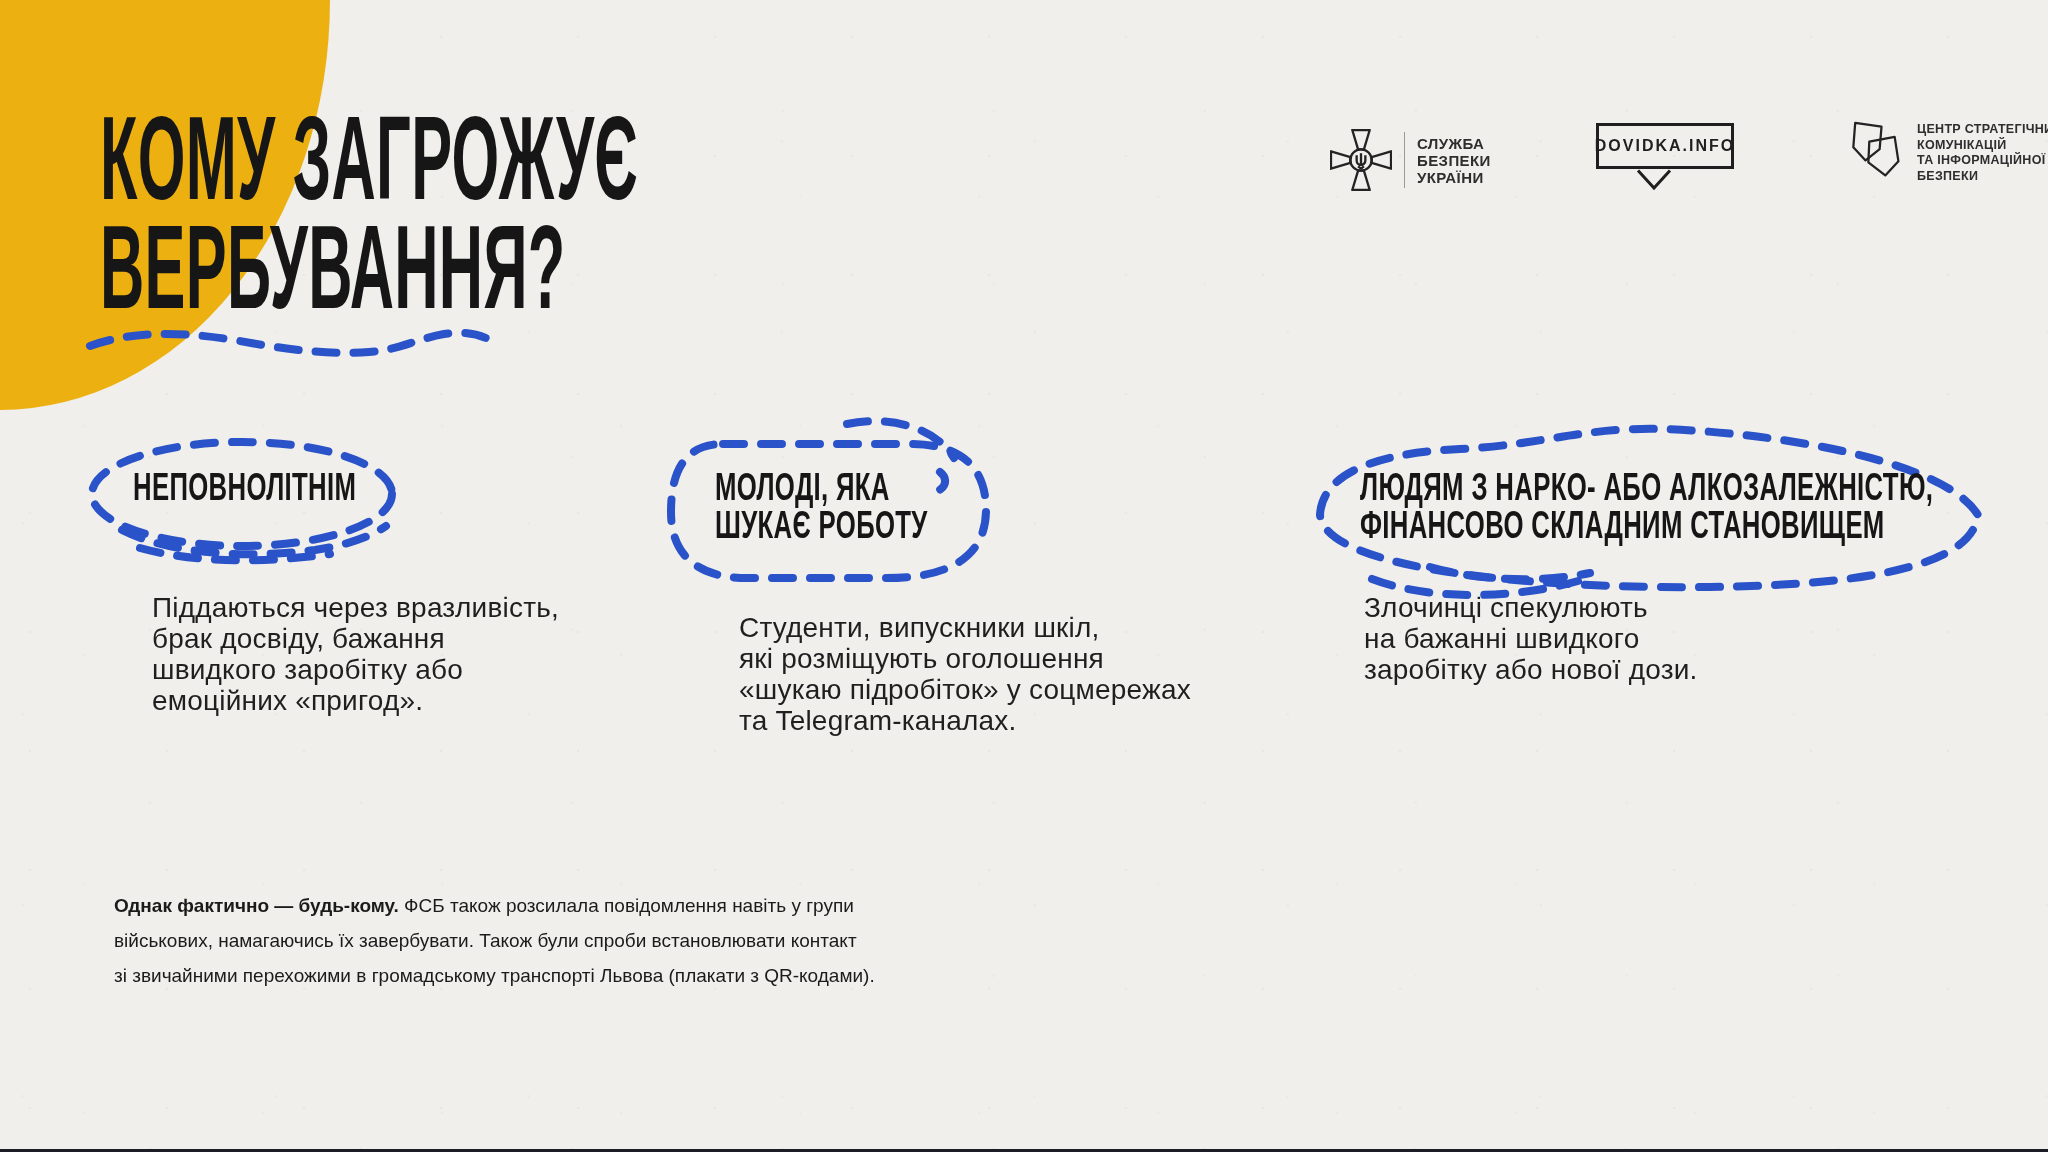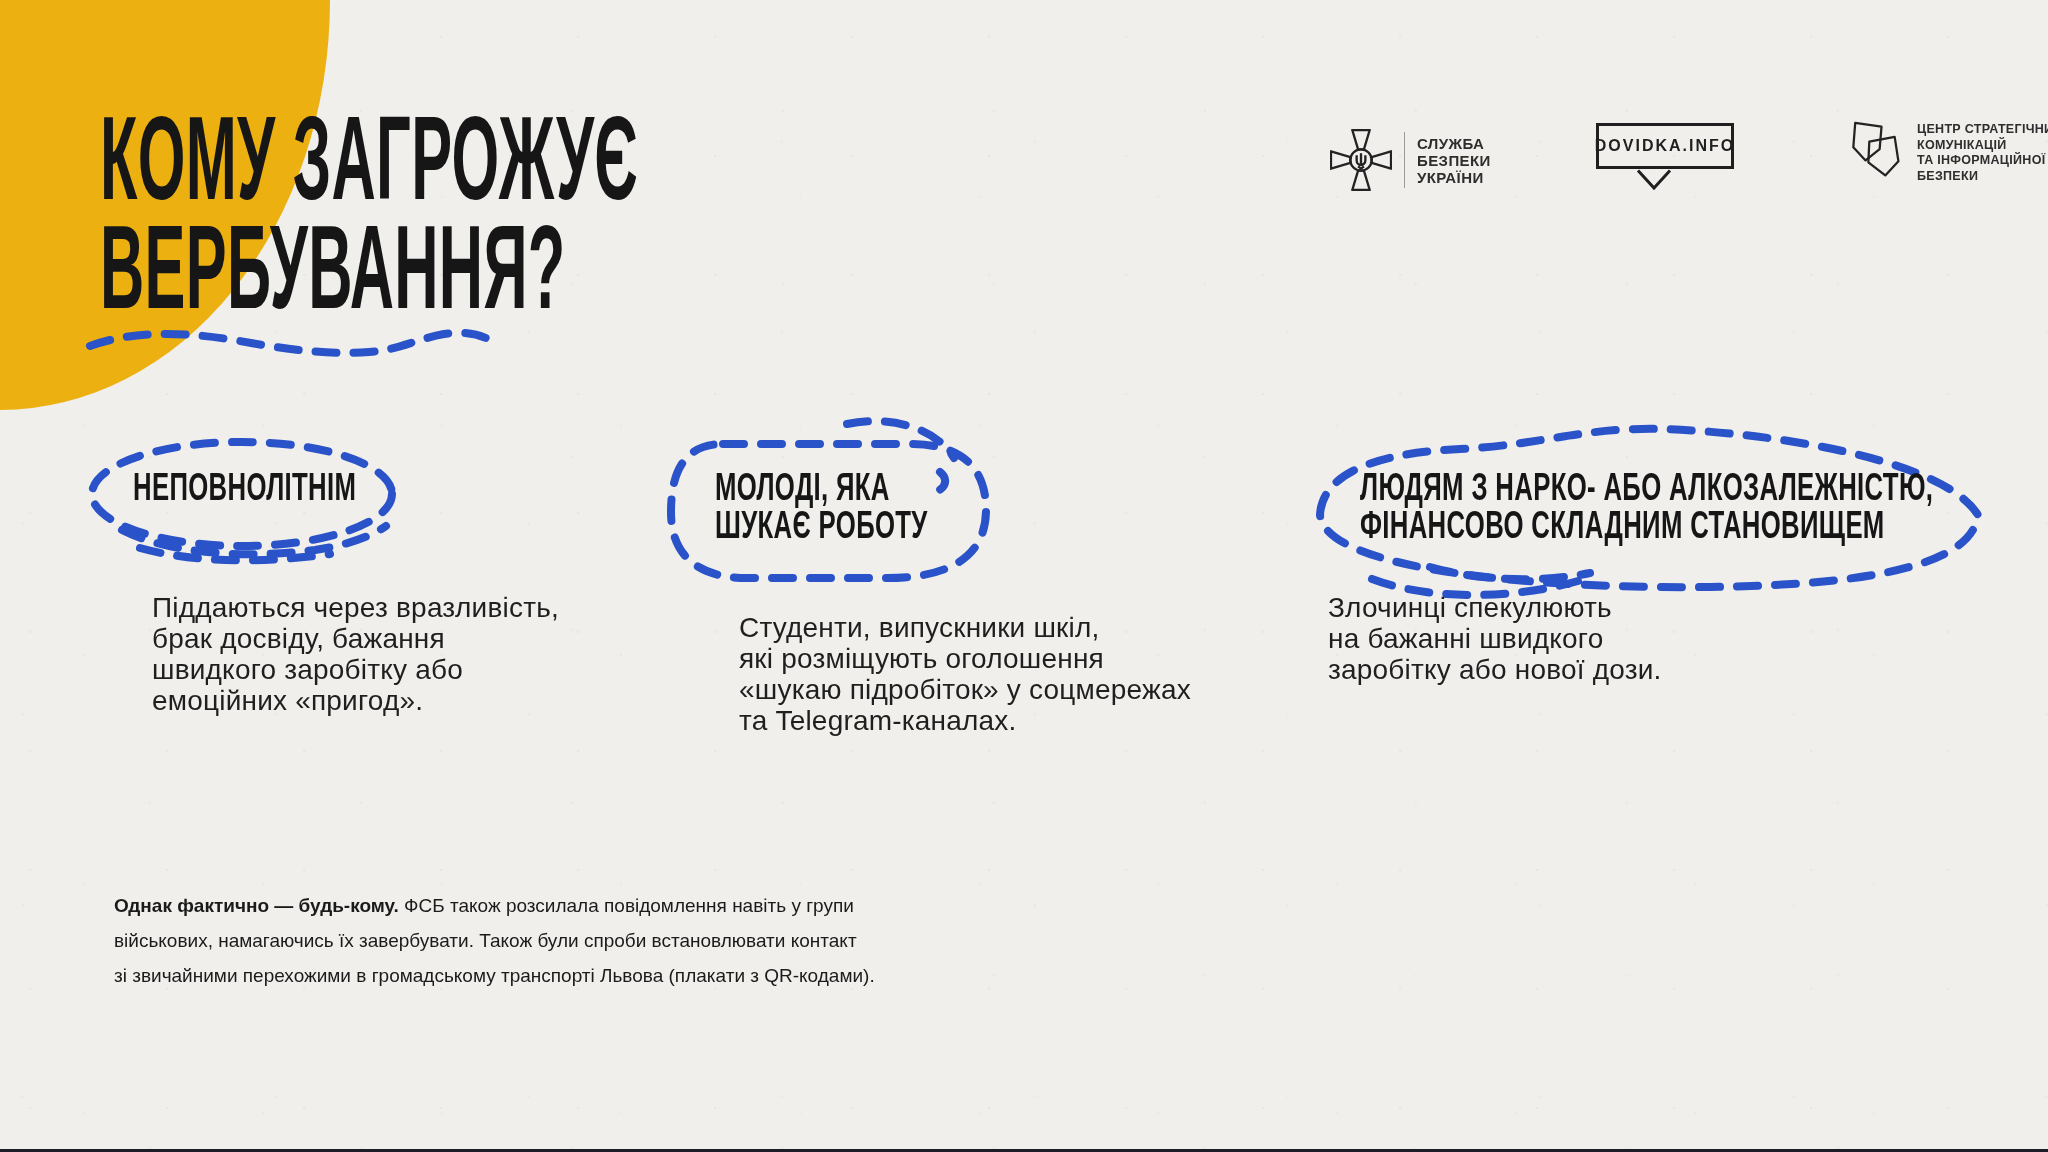--- a/index.html
+++ b/index.html
@@ -150,21 +150,21 @@
   </section>
 
   <section>
     <svg class="scribble" style="left:1310px;top:415px" width="700" height="220" viewBox="0 0 700 220">
       <path d="M10,100 C12,60 62,38 150,34 C232,30 272,12 352,14 C452,17 632,42 668,100 C662,150 560,170 400,172 C230,174 16,156 10,100 Z"></path>
       <path d="M62,164 C120,186 205,184 268,166"></path>
       <path d="M120,152 C170,166 230,168 280,158"></path>
     </svg>
     <h2 class="col-heading condensed" style="left:1360px;top:468px">ЛЮДЯМ З НАРКО- АБО АЛКОЗАЛЕЖНІСТЮ,
 ФІНАНСОВО СКЛАДНИМ СТАНОВИЩЕМ</h2>
-    <p class="body-text" style="left:1304px;top:592px">Злочинці спекулюють
+    <p class="body-text" style="left:1340px;top:592px">Злочинці спекулюють
 на бажанні швидкого
 заробітку або нової дози.</p>
   </section>
 
   <p class="footer"><span class="lead">Однак фактично — будь-кому.</span>
     <span class="rest">ФСБ також розсилала повідомлення навіть у групи
 військових, намагаючись їх завербувати. Також були спроби встановлювати контакт
 зі звичайними перехожими в громадському транспорті Львова (плакати з QR-кодами).</span></p>
 
   <div class="bottom-edge"></div>

